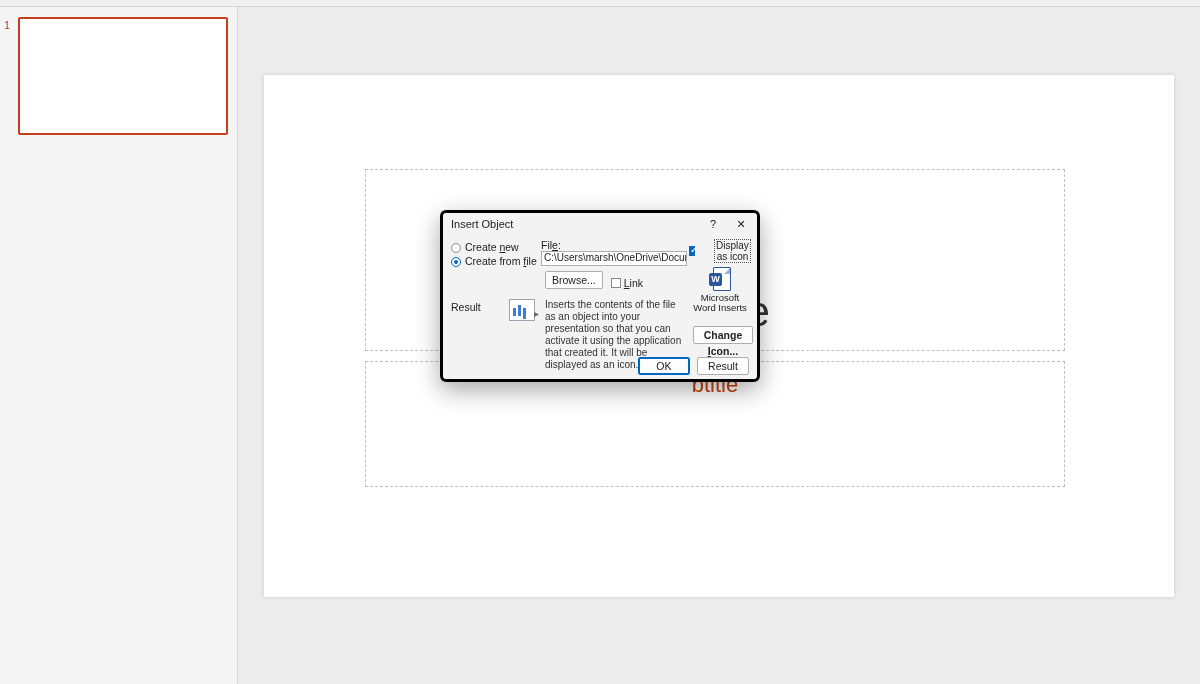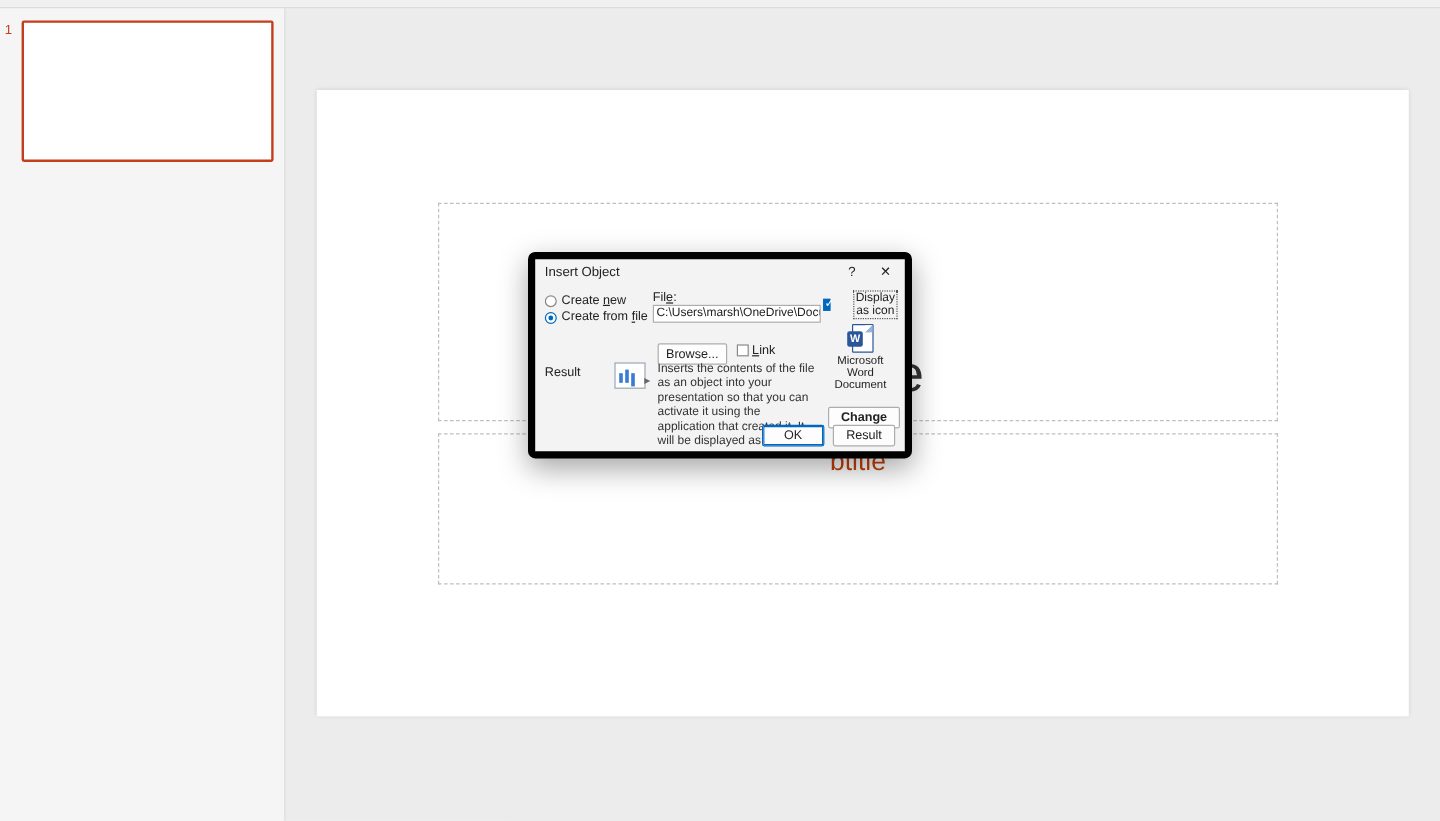--- a/index.html
+++ b/index.html
@@ -19,21 +19,21 @@
   .slide { position:absolute; top:68px; left:26px; width:910px; height:522px; background:#fff; box-shadow:0 0 4px rgba(0,0,0,.15); }
 
   .ph { position:absolute; border:1px dashed #bfbfbf; }
   .ph-title { top:94px; left:101px; width:700px; height:182px; }
   .ph-sub   { top:286px; left:101px; width:700px; height:126px; }
   .ph-title .txt { position:absolute; bottom:14px; width:100%; text-align:center; font-size:42px; color:#333; }
   .ph-sub .txt   { position:absolute; top:10px;   width:100%; text-align:center; font-size:22px; color:#c2410c; }
 
   
   .dlg { position:absolute; top:210px; left:440px; width:320px; height:172px; background:#f3f3f3;
-         border:6px solid #000000; border-radius:6px; box-shadow:0 8px 24px rgba(0,0,0,.35); font-size:11px; color:#222; }
+         border:3px solid #000000; border-radius:6px; box-shadow:0 8px 24px rgba(0,0,0,.35); font-size:11px; color:#222; }
   .dlg-titlebar { height:22px; line-height:22px; padding:0 8px; font-size:11px; position:relative; }
   .dlg-close, .dlg-help { position:absolute; top:0; width:28px; height:22px; text-align:center; line-height:22px; cursor:default; }
   .dlg-help  { right:30px; }
   .dlg-close { right:2px; }
   .dlg-body { position:absolute; top:22px; left:0; right:0; bottom:26px; }
   .dlg-footer { position:absolute; bottom:4px; right:8px; }
   .btn { display:inline-block; min-width:52px; height:18px; line-height:16px; font-size:10.5px;
          background:#fdfdfd; border:1px solid #adadad; border-radius:2px; text-align:center; padding:0 6px; margin-left:4px; cursor:default; }
   .btn.primary { border-color:#0067c0; box-shadow:0 0 0 1px #0067c0 inset; }
 
@@ -41,21 +41,21 @@
   .radio { display:flex; align-items:flex-end; gap:4px; font-size:10.5px; margin-bottom:2px; }
   .radio .dot { width:10px; height:10px; border:1px solid #888; border-radius:50%; background:#fff; position:relative; }
   .radio.sel .dot { border-color:#0067c0; }
   .radio.sel .dot::after { content:""; position:absolute; top:2px; left:2px; width:4px; height:4px; border-radius:50%; background:#0067c0; }
   .radio span u { text-decoration:underline; }
 
   .fileblock { position:absolute; top:4px; left:98px; right:70px; }
   .lbl { font-size:10.5px; }
   .pathbox { width:100%; height:15px; border:1px solid #adadad; background:#fff; font-size:10px; padding:0 2px;
              white-space:nowrap; overflow:hidden; }
-  .filerow2 { margin-top:17px; display:flex; align-items:flex-start; gap:8px; }
+  .filerow2 { margin-top:5px; display:flex; align-items:flex-end; gap:8px; }
   .chk { display:flex; align-items:center; gap:3px; font-size:10.5px; }
   .chk .box { width:10px; height:10px; border:1px solid #888; background:#fff; position:relative; }
 
   .rightcol { position:absolute; top:4px; right:6px; width:62px; text-align:center; }
   .disp { display:flex; align-items:center; gap:3px; font-size:10px; justify-content:flex-start; }
   .disp .box { width:10px; height:10px; border:1px solid #0067c0; background:#0067c0; position:relative; }
   .disp .box::after { content:"✓"; color:#fff; position:absolute; top:-3px; left:0; font-size:10px; }
   .wordicon { margin:4px auto 2px; width:22px; height:24px; position:relative; }
   .wordicon .sheet { position:absolute; right:0; top:0; width:18px; height:24px; background:#fff; border:1px solid #2b579a; border-radius:1px; }
   .wordicon .sheet::before { content:""; position:absolute; top:0; right:0; width:6px; height:6px; background:linear-gradient(135deg,#fff 49%, #9ab3da 51%); }
@@ -129,21 +129,21 @@
 
     <div class="rightcol">
       <div class="disp">
         <span class="box"></span>
         <span style="border:1px dotted #555;padding:0 1px;margin-left:16px;">Display as icon</span>
       </div>
       <div class="wordicon">
         <div class="sheet"></div>
         <div class="wsq">W</div>
       </div>
-      <div class="iconcap">Microsoft Word Document</div>
+      <div class="iconcap">Microsoft Word Inserts</div>
       <div class="btn chgicon">Change <u>I</u>con...</div>
     </div>
 
     <div class="resrow">
       <div class="reslbl">Result</div>
       <div class="resicon">
           <span class="arrow">▸</span>
         </div>
       <div class="restxt">Inserts the contents of the file as an object into your presentation so that you can activate it using the application that created it. It will be displayed as an icon.</div>
     </div>

